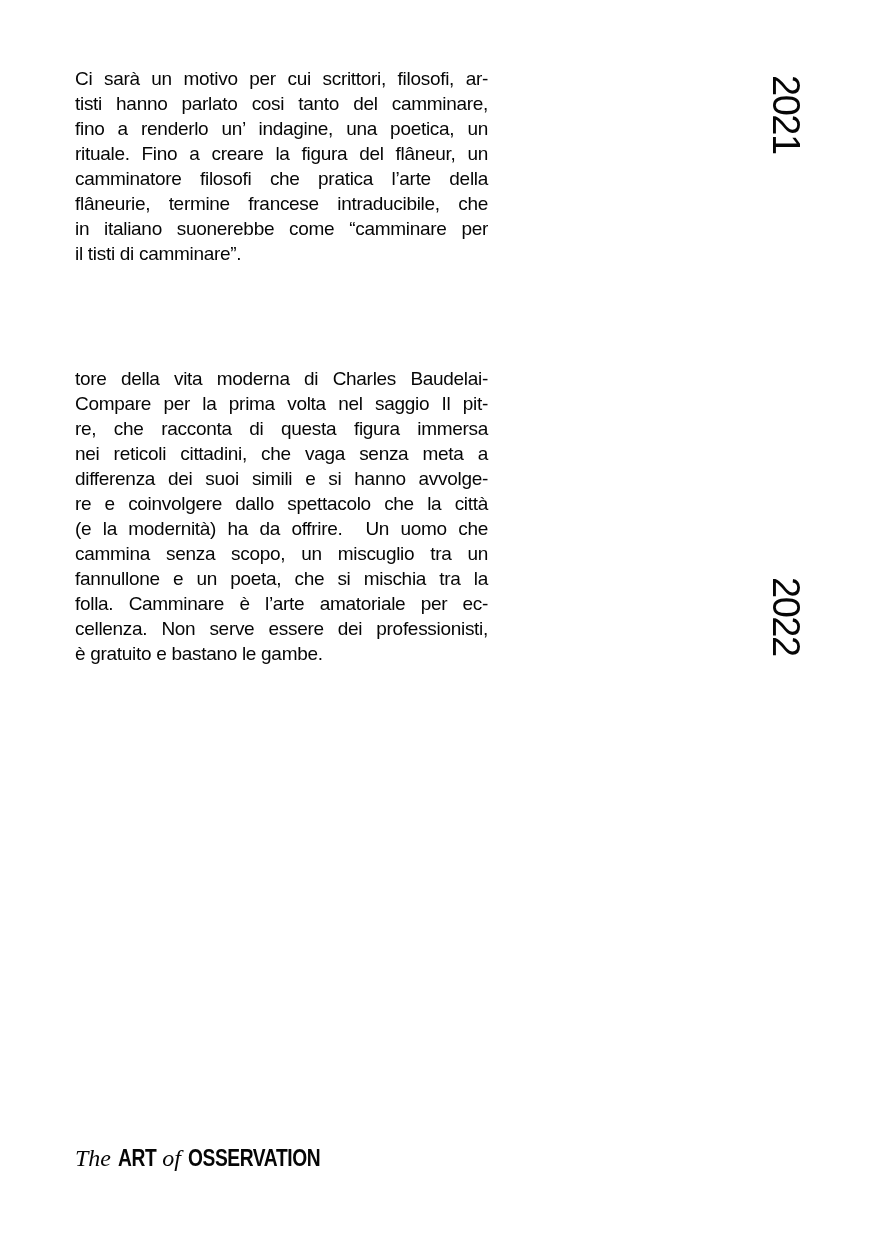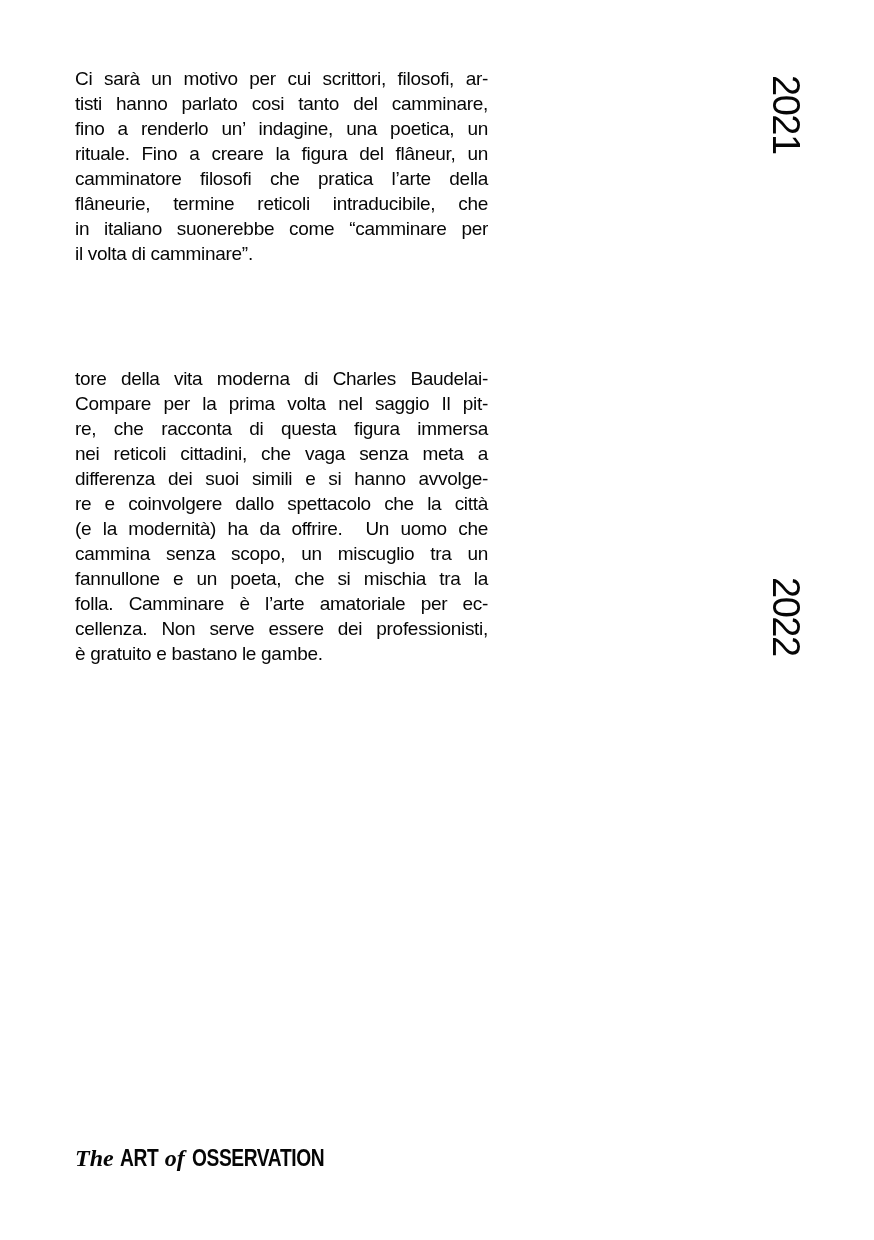--- a/index.html
+++ b/index.html
@@ -47,21 +47,21 @@
     position: absolute;
     left: 75px; top: 1146px;
     font-size: 24px;
     line-height: 1;
     white-space: nowrap;
     color: #060606;
   }
   .serif-italic {
     font-family: "Liberation Serif", "DejaVu Serif", serif;
     font-style: italic;
-    font-weight: 700;
+    font-weight: 400;
   }
   .sans-bold {
     display: inline-block;
     font-weight: 700;
     letter-spacing: -0.5px;
     transform: scaleX(0.8);
     transform-origin: left center;
   }
   .word-art { margin-right: -10px; }
 </style>
@@ -69,23 +69,23 @@
 <body>
 
 <div class="page">
 
   <section class="para para-1">
       <div class="line">Ci sarà un motivo per cui scrittori, filosofi, ar-</div>
       <div class="line">tisti hanno parlato cosi tanto del camminare,</div>
       <div class="line">fino a renderlo un’ indagine, una poetica, un</div>
       <div class="line">rituale. Fino a creare la figura del flâneur, un</div>
       <div class="line">camminatore filosofi che pratica l’arte della</div>
-      <div class="line">flâneurie, termine reticoli intraducibile, che</div>
+      <div class="line">flâneurie, termine francese intraducibile, che</div>
       <div class="line">in italiano suonerebbe come “camminare per</div>
-      <div class="line">il volta di camminare”.</div>
+      <div class="line">il tisti di camminare”.</div>
     </section>
 
   <section class="para para-2">
       <div class="line">tore della vita moderna di Charles Baudelai-</div>
       <div class="line">Compare per la prima volta nel saggio Il pit-</div>
       <div class="line">re, che racconta di questa figura immersa</div>
       <div class="line">nei reticoli cittadini, che vaga senza meta a</div>
       <div class="line">differenza dei suoi simili e si hanno avvolge-</div>
       <div class="line">re e coinvolgere dallo spettacolo che la città</div>
       <div class="line">(e la modernità) ha da offrire. &nbsp;Un uomo che</div>

